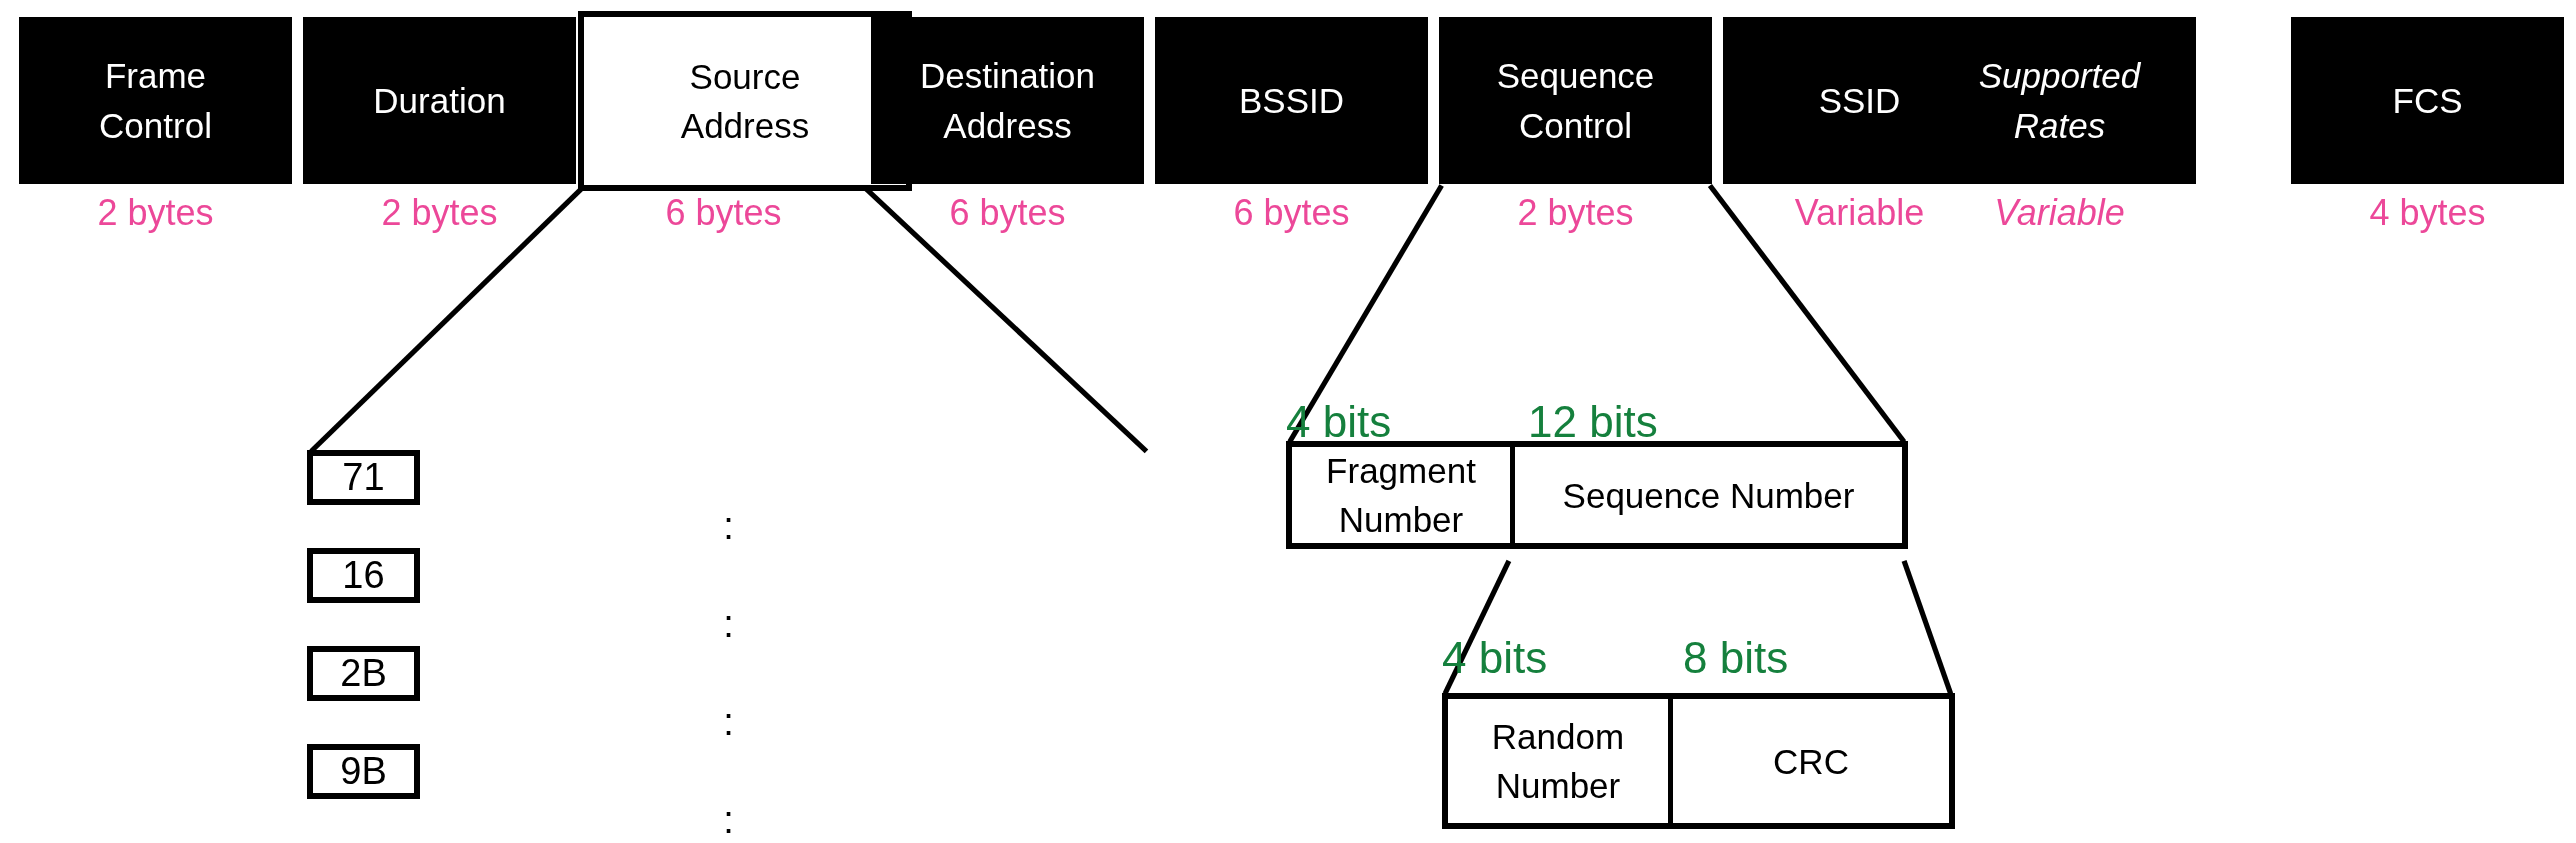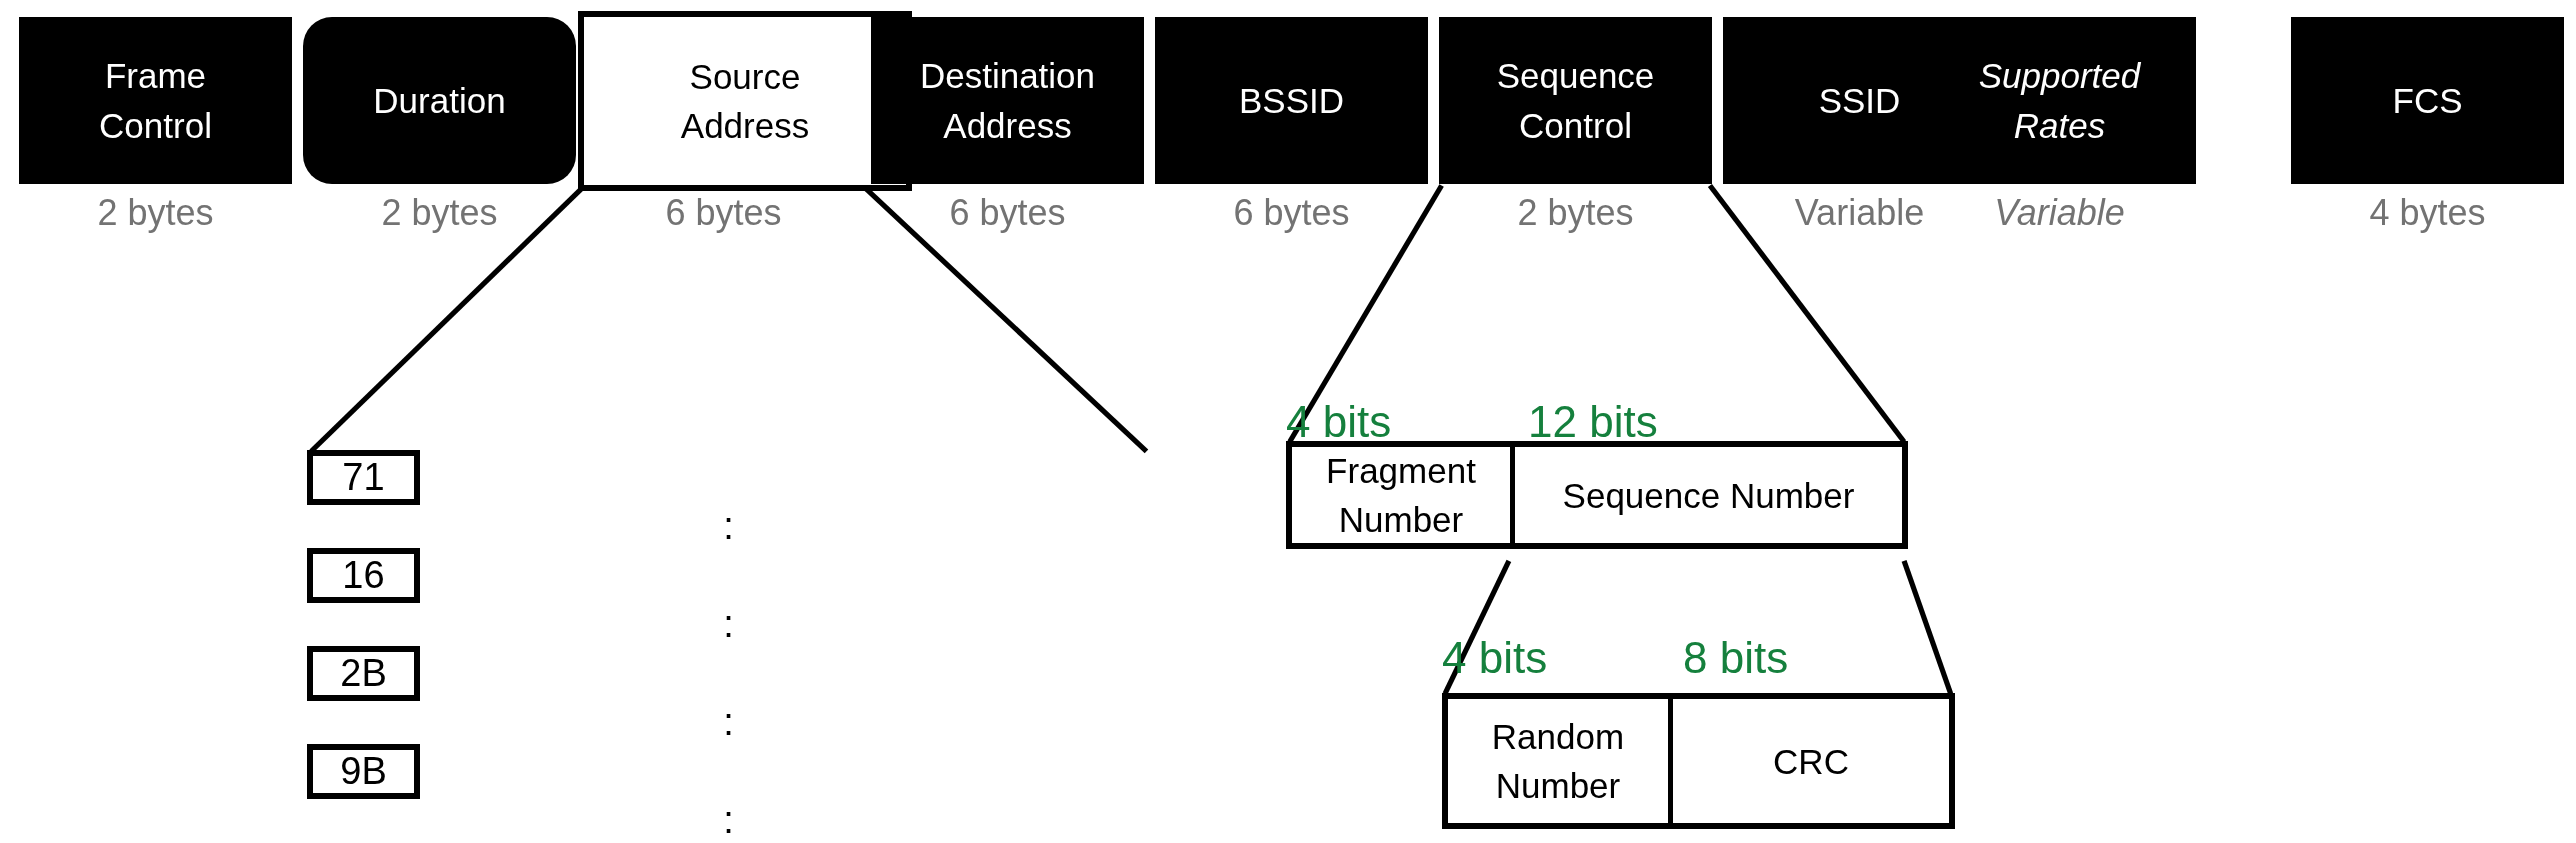--- a/index.html
+++ b/index.html
@@ -38,33 +38,33 @@
   .fbox.white {
     background: #ffffff;
     color: #000000;
     border: 6px solid #000000;
     box-sizing: border-box;
     left: 578px;
     width: 334px;
     top: 11.2px;
     height: 180px;
   }
-  .p0 { left: 19px; }   .p1 { left: 303px; border-radius: 29px; }  .p2 { left: 587px; }
+  .p0 { left: 19px; }   .p1 { left: 303px; }  .p2 { left: 587px; }
   .p3 { left: 871px; } .p4 { left: 1155px; } .p5 { left: 1439px; }
   .p6 { left: 1723px; } .p7 { left: 1923px; font-style: italic; } .p8 { left: 2291px; }
 
   
   .szlbl {
     position: absolute;
     top: 193px;
     width: 273px;
     text-align: center;
     font-size: 36px;
     line-height: 1.1;
-    color: #737373;
+    color: #ec4899;
   }
 
   
   .hexrow {
     position: absolute;
     left: 307px;
     top: 450px;
     width: 843px;
     height: 112px;
     display: flex;

